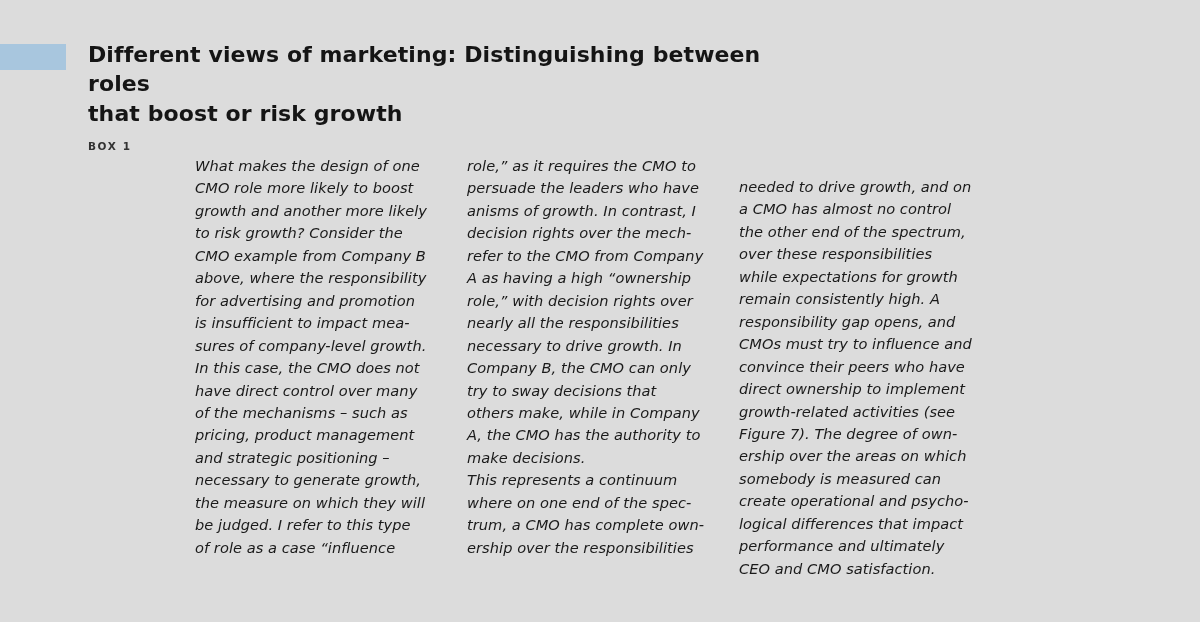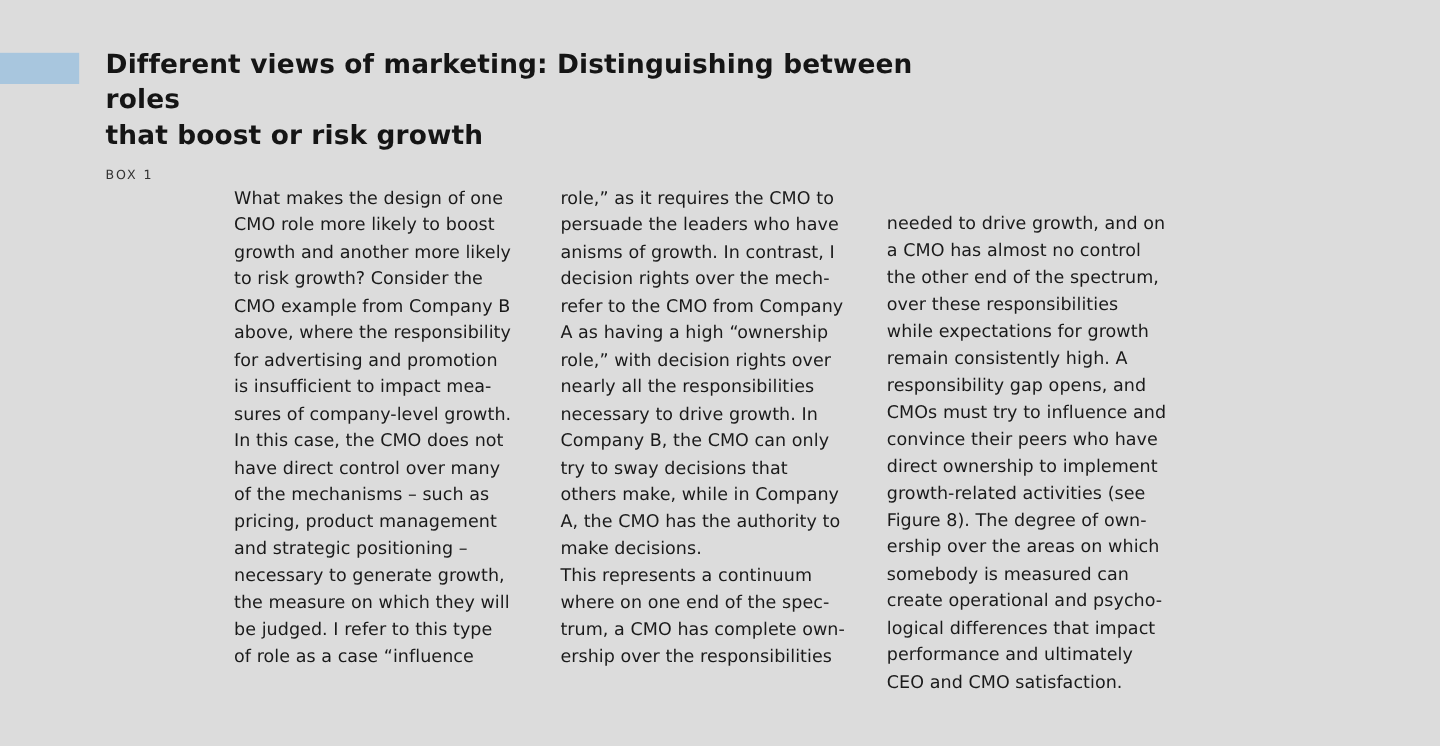--- a/index.html
+++ b/index.html
@@ -40,21 +40,21 @@
     line-height: 1.33;
     letter-spacing: 0.1px;
     color: #151515;
     margin: 0;
   }
   .header-label {
     margin-top: 12px;
     font-size: 10.5px;
     letter-spacing: 1.6px;
     color: #333333;
-    font-weight: normal;
+    font-weight: bold;
   }
   .columns {
     position: absolute;
     left: 195px;
     top: 155px;
     width: 800px;
     display: flex;
     gap: 0;
   }
   .col {
@@ -68,20 +68,21 @@
   .col p {
     margin: 0;
     font-size: 14.6px;
     line-height: 22.45px;
     color: #1a1a1a;
     letter-spacing: 0.05px;
   }
   .para-line {
     display: block;
     white-space: pre;
+    font-style: italic;
   }
 </style>
 </head>
 <body>
 
 <div class="page">
 
   <div class="accent-bar"></div>
 
   <div class="header">
@@ -146,21 +147,21 @@
         <span class="para-line">a CMO has almost no control</span>
         <span class="para-line">the other end of the spectrum,</span>
         <span class="para-line">over these responsibilities</span>
         <span class="para-line">while expectations for growth</span>
         <span class="para-line">remain consistently high. A</span>
         <span class="para-line">responsibility gap opens, and</span>
         <span class="para-line">CMOs must try to influence and</span>
         <span class="para-line">convince their peers who have</span>
         <span class="para-line">direct ownership to implement</span>
         <span class="para-line">growth-related activities (see</span>
-        <span class="para-line">Figure 8). The degree of own-</span>
+        <span class="para-line">Figure 7). The degree of own-</span>
         <span class="para-line">ership over the areas on which</span>
         <span class="para-line">somebody is measured can</span>
         <span class="para-line">create operational and psycho-</span>
         <span class="para-line">logical differences that impact</span>
         <span class="para-line">performance and ultimately</span>
         <span class="para-line">CEO and CMO satisfaction.</span>
       </p>
     </div>
 
   </div>

